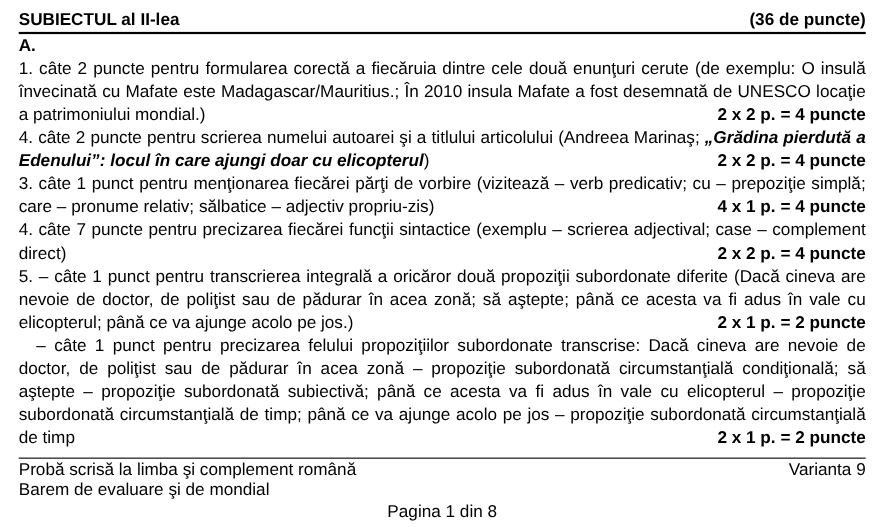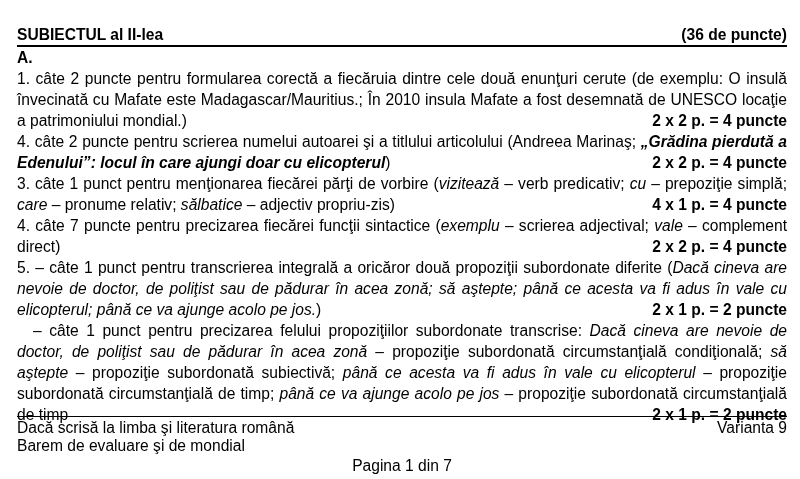--- a/index.html
+++ b/index.html
@@ -6,36 +6,36 @@
   html, body { background: #ffffff; }
   .page {
     position: relative;
     width: 800px;
     height: 479px;
     background: #ffffff;
     color: #000000;
     font-family: "Liberation Sans", "DejaVu Sans", sans-serif;
     font-size: 15.6px;
     line-height: 21px;
-    padding: 24px 13px 0 17px;
+    padding: 8px 13px 0 17px;
     overflow: hidden;
   }
   .header-row {
     display: flex;
     justify-content: space-between;
     font-weight: bold;
     border-bottom: 2.5px solid #000;
     padding-bottom: 0px;
   }
   .section-label { font-weight: bold; }
   .items p.item { text-align: justify; }
   .items p.item.indent { text-indent: 16px; }
   .score { float: right; font-weight: bold; font-style: normal; padding-left: 12px; }
   .seg-n { font-style: normal; font-weight: normal; }
-  .seg-i { font-style: italic; }
+  .seg-i { }
   .seg-bi { font-style: italic; font-weight: bold; }
   .footer {
     position: absolute;
     left: 17px;
     right: 13px;
     top: 416px;
     border-top: 1px solid #000;
     padding-top: 2px;
     line-height: 17.5px;
   }
@@ -51,29 +51,29 @@
     <span>SUBIECTUL al II-lea</span>
     <span>(36 de puncte)</span>
   </div>
 
   <div class="section-label">A.</div>
 
   <div class="items">
     <p class="item"><span><span class="seg-n">1. câte 2 puncte pentru formularea corectă a fiecăruia dintre cele două enunţuri cerute (de exemplu: O insulă învecinată cu Mafate este Madagascar/Mauritius.; În 2010 insula Mafate a fost desemnată de UNESCO locaţie a patrimoniului mondial.) </span></span><b class="score">2 x 2 p. = 4 puncte</b></p>
     <p class="item"><span><span class="seg-n">4. câte 2 puncte pentru scrierea numelui autoarei şi a titlului articolului (Andreea Marinaş; </span><span class="seg-bi">„Grădina pierdută a Edenului”: locul în care ajungi doar cu elicopterul</span><span class="seg-n">) </span></span><b class="score">2 x 2 p. = 4 puncte</b></p>
     <p class="item"><span><span class="seg-n">3. câte 1 punct pentru menţionarea fiecărei părţi de vorbire (</span><span class="seg-i">vizitează</span><span class="seg-n"> – verb predicativ; </span><span class="seg-i">cu</span><span class="seg-n"> – prepoziţie simplă; </span><span class="seg-i">care</span><span class="seg-n"> – pronume relativ; </span><span class="seg-i">sălbatice</span><span class="seg-n"> – adjectiv propriu-zis) </span></span><b class="score">4 x 1 p. = 4 puncte</b></p>
-    <p class="item"><span><span class="seg-n">4. câte 7 puncte pentru precizarea fiecărei funcţii sintactice (</span><span class="seg-i">exemplu</span><span class="seg-n"> – scrierea adjectival; </span><span class="seg-i">vale</span><span class="seg-n"> – complement direct) </span></span><b class="score">2 x 2 p. = 4 puncte</b></p>
+    <p class="item"><span><span class="seg-n">4. câte 7 puncte pentru precizarea fiecărei funcţii sintactice (</span><span class="seg-i">exemplu</span><span class="seg-n"> – scrierea adjectival; </span><span class="seg-i">case</span><span class="seg-n"> – complement direct) </span></span><b class="score">2 x 2 p. = 4 puncte</b></p>
     <p class="item"><span><span class="seg-n">5. – câte 1 punct pentru transcrierea integrală a oricăror două propoziţii subordonate diferite (</span><span class="seg-i">Dacă cineva are nevoie de doctor, de poliţist sau de pădurar în acea zonă; să aştepte; până ce acesta va fi adus în vale cu elicopterul; până ce va ajunge acolo pe jos.</span><span class="seg-n">) </span></span><b class="score">2 x 1 p. = 2 puncte</b></p>
     <p class="item indent"><span><span class="seg-n">– câte 1 punct pentru precizarea felului propoziţiilor subordonate transcrise: </span><span class="seg-i">Dacă cineva are nevoie de doctor, de poliţist sau de pădurar în acea zonă</span><span class="seg-n"> – propoziţie subordonată circumstanţială condiţională; </span><span class="seg-i">să aştepte</span><span class="seg-n"> – propoziţie subordonată subiectivă; </span><span class="seg-i">până ce acesta va fi adus în vale cu elicopterul</span><span class="seg-n"> – propoziţie subordonată circumstanţială de timp; </span><span class="seg-i">până ce va ajunge acolo pe jos</span><span class="seg-n"> – propoziţie subordonată circumstanţială de timp </span></span><b class="score">2 x 1 p. = 2 puncte</b></p>
   </div>
 
   <div class="footer">
     <div class="footer-row">
-      <span>Dacă scrisă la limba şi literatura română</span>
+      <span>Probă scrisă la limba şi complement română</span>
       <span>Varianta 9</span>
     </div>
     <div class="footer-row">
       <span>Barem de evaluare şi de mondial</span>
     </div>
-    <div class="footer-page">Pagina 1 din 7</div>
+    <div class="footer-page">Pagina 1 din 8</div>
   </div>
 
 </div>
 
 </body></html>

